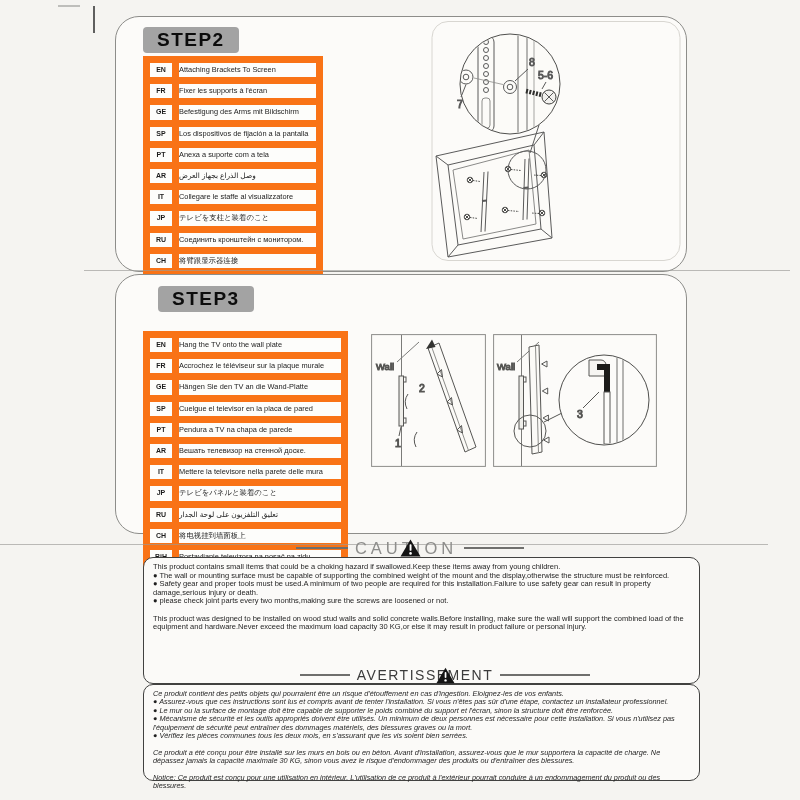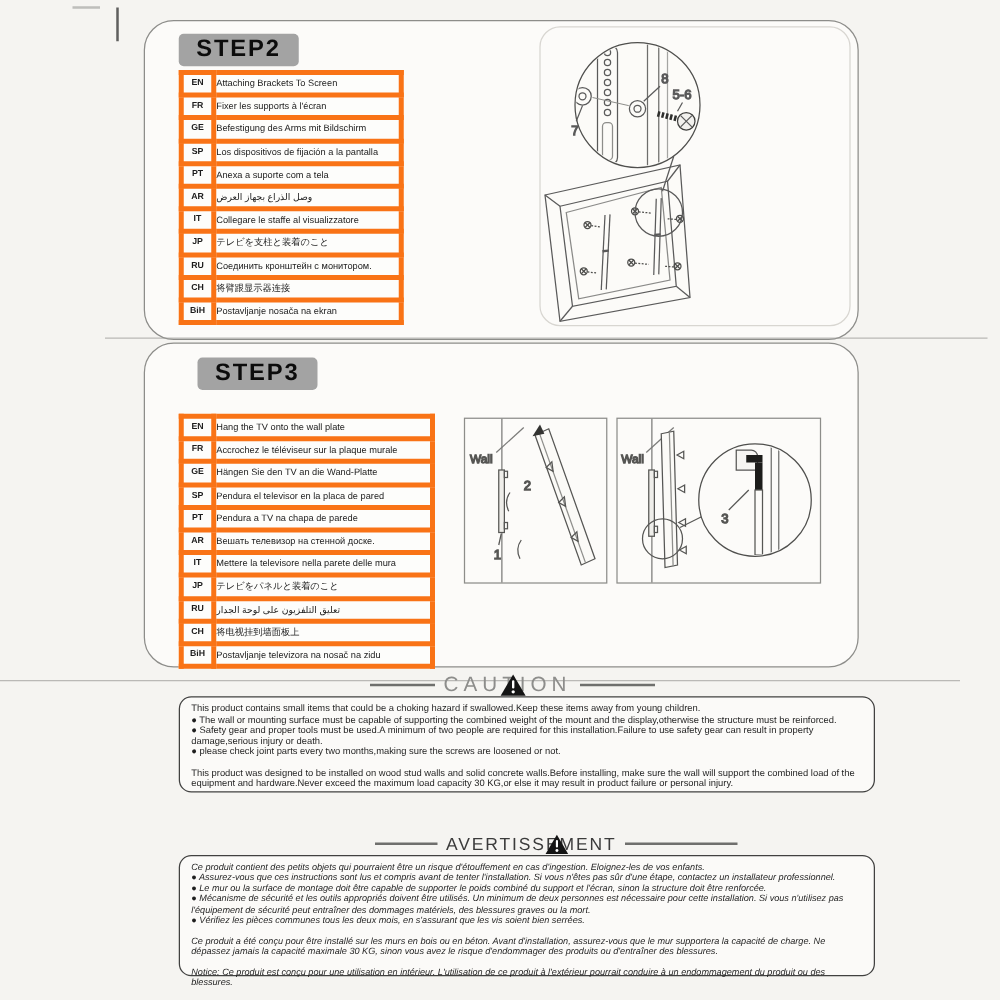--- a/index.html
+++ b/index.html
@@ -20,21 +20,21 @@
   .step2-box{top:16px;height:254px;}
   .step3-box{top:274px;height:258px;}
   .step-label{position:absolute;background:#a3a3a3;color:#0c0c0c;font-weight:bold;
               font-size:19px;letter-spacing:1.5px;padding:2px 14px;border-radius:4px;
               line-height:22px;}
   .step2-label{left:143px;top:27px;}
   .step3-label{left:158px;top:286px;}
 
   
   table.lang{position:absolute;border-collapse:collapse;background:#fdfdfb;}
-  table.lang td{border:4px solid #f97316;height:14.2px;line-height:14.2px;
+  table.lang td{border:7px solid #f97316;height:14.2px;line-height:14.2px;
                 padding:0;overflow:hidden;}
   td.code{width:22px;min-width:22px;font-size:7px;font-weight:bold;text-align:center;color:#1c1c1c;}
   td.txt{font-size:7.4px;color:#222;padding-left:4px;white-space:nowrap;}
   .step2-table{left:143px;top:56px;width:180px;}
   .step3-table{left:143px;top:331px;width:205px;}
 
   
   svg{position:absolute;overflow:visible;}
   .s2d{left:430px;top:20px;}
   .s3p1{left:371px;top:334px;}
@@ -44,21 +44,21 @@
 
   
   .warn-title{position:absolute;display:flex;align-items:center;justify-content:center;gap:7px;}
   .warn-title .rule{height:1.5px;background:#6f6f6d;}
   .caution-title{left:275px;top:538px;width:270px;height:20px;}
   .caution-title .txt{font-size:16.5px;color:#8d8d8b;letter-spacing:4px;}
   .avert-title{left:285px;top:665px;width:320px;height:20px;}
   .avert-title .txt{font-size:14px;color:#3b3b3b;letter-spacing:1.5px;}
   .warn-box{position:absolute;left:143px;width:557px;border:1.6px solid #414140;
             border-radius:10px;background:#fbfaf8;box-sizing:border-box;padding:5px 9px 0 9px;}
-  .caution-box{top:557px;height:77px;}
+  .caution-box{top:557px;height:127px;}
   .avert-box{top:684px;height:97px;font-style:italic;}
   .caution-box .ln{font-size:7.5px;line-height:8.6px;color:#1f1f1f;min-height:8.6px;}
   .avert-box .ln{font-size:7.3px;line-height:8.4px;color:#1f1f1f;min-height:8.4px;}
 </style>
 </head>
 <body>
 
 <div class="page">
 
   <div class="tick"></div>
@@ -237,21 +237,21 @@
     <tr>
           <td class="code">FR</td>
           <td class="txt">Accrochez le téléviseur sur la plaque murale</td>
         </tr>
     <tr>
           <td class="code">GE</td>
           <td class="txt">Hängen Sie den TV an die Wand-Platte</td>
         </tr>
     <tr>
           <td class="code">SP</td>
-          <td class="txt">Pendura el televisor en la placa de pared</td>
+          <td class="txt">Cuelgue el televisor en la placa de pared</td>
         </tr>
     <tr>
           <td class="code">PT</td>
           <td class="txt">Pendura a TV na chapa de parede</td>
         </tr>
     <tr>
           <td class="code">AR</td>
           <td class="txt">Вешать телевизор на стенной доске.</td>
         </tr>
     <tr>

